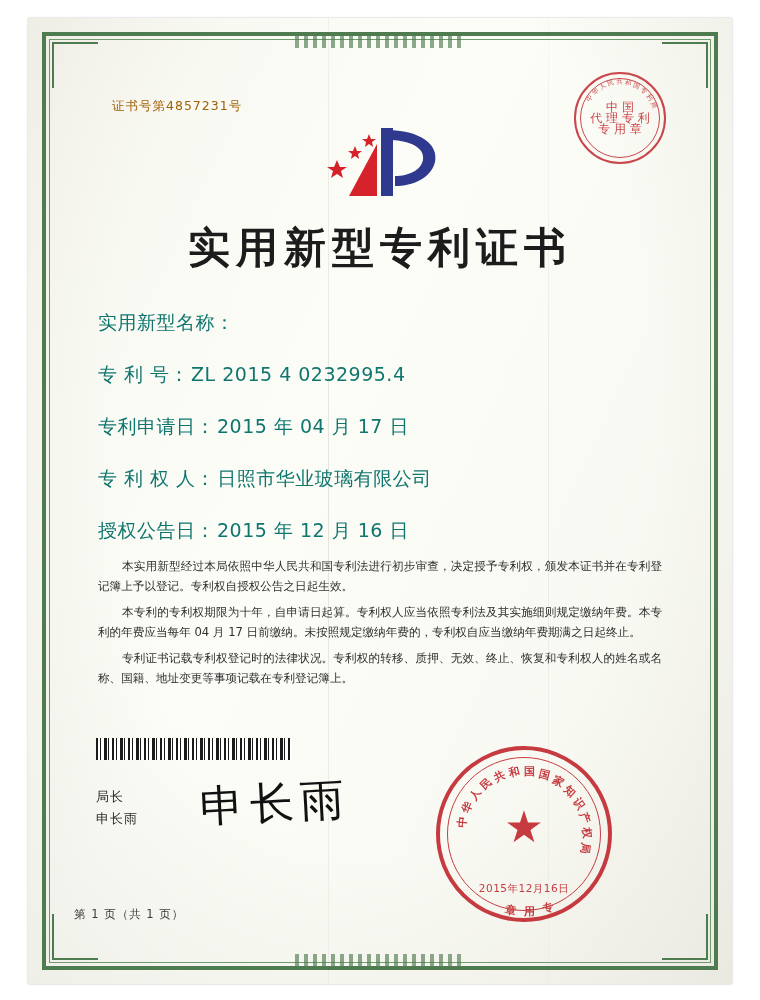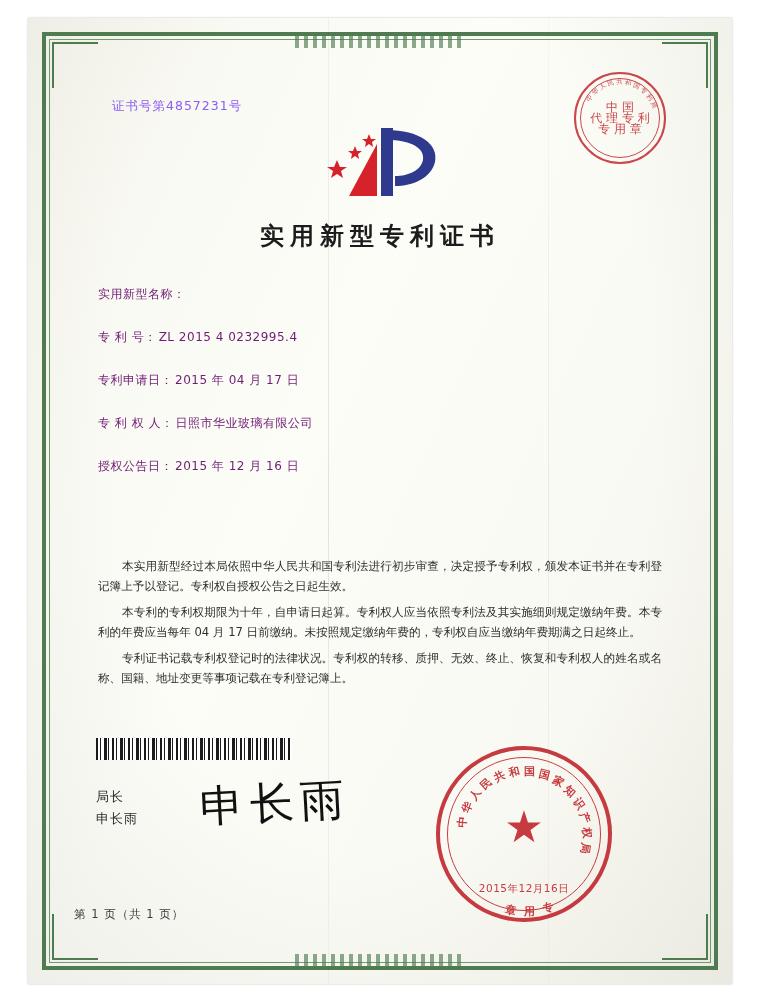--- a/index.html
+++ b/index.html
@@ -108,21 +108,21 @@
     bottom: 44px;
     color: #2e2e2e;
   }
 
   .cert-no {
     position: absolute;
     left: 38px;
     top: 36px;
     font-size: 12.5px;
     letter-spacing: 1px;
-    color: #8b5cf6;
+    color: #a16207;
     white-space: nowrap;
   }
 
   
   .stamp-top {
     position: absolute;
     right: 20px;
     top: 10px;
     width: 88px;
     height: 88px;
@@ -171,34 +171,34 @@
     height: 76px;
   }
 
   .title {
     position: absolute;
     left: 0;
     right: 0;
     top: 158px;
     text-align: center;
     font-family: "DejaVu Serif", "Liberation Serif", serif;
-    font-size: 24px;
+    font-size: 42px;
     font-weight: bold;
     letter-spacing: 6px;
     color: #1c1c1c;
   }
 
   
   .fields {
     position: absolute;
     left: 24px;
     right: 24px;
-    top: 224px;
-    font-size: 12px;
-    color: #701a75;
+    top: 248px;
+    font-size: 19px;
+    color: #0f766e;
   }
   .field {
     display: flex;
     align-items: baseline;
     margin-bottom: 26px;
     white-space: nowrap;
   }
   .field .label {
     flex: 0 0 auto;
     letter-spacing: .5px;

